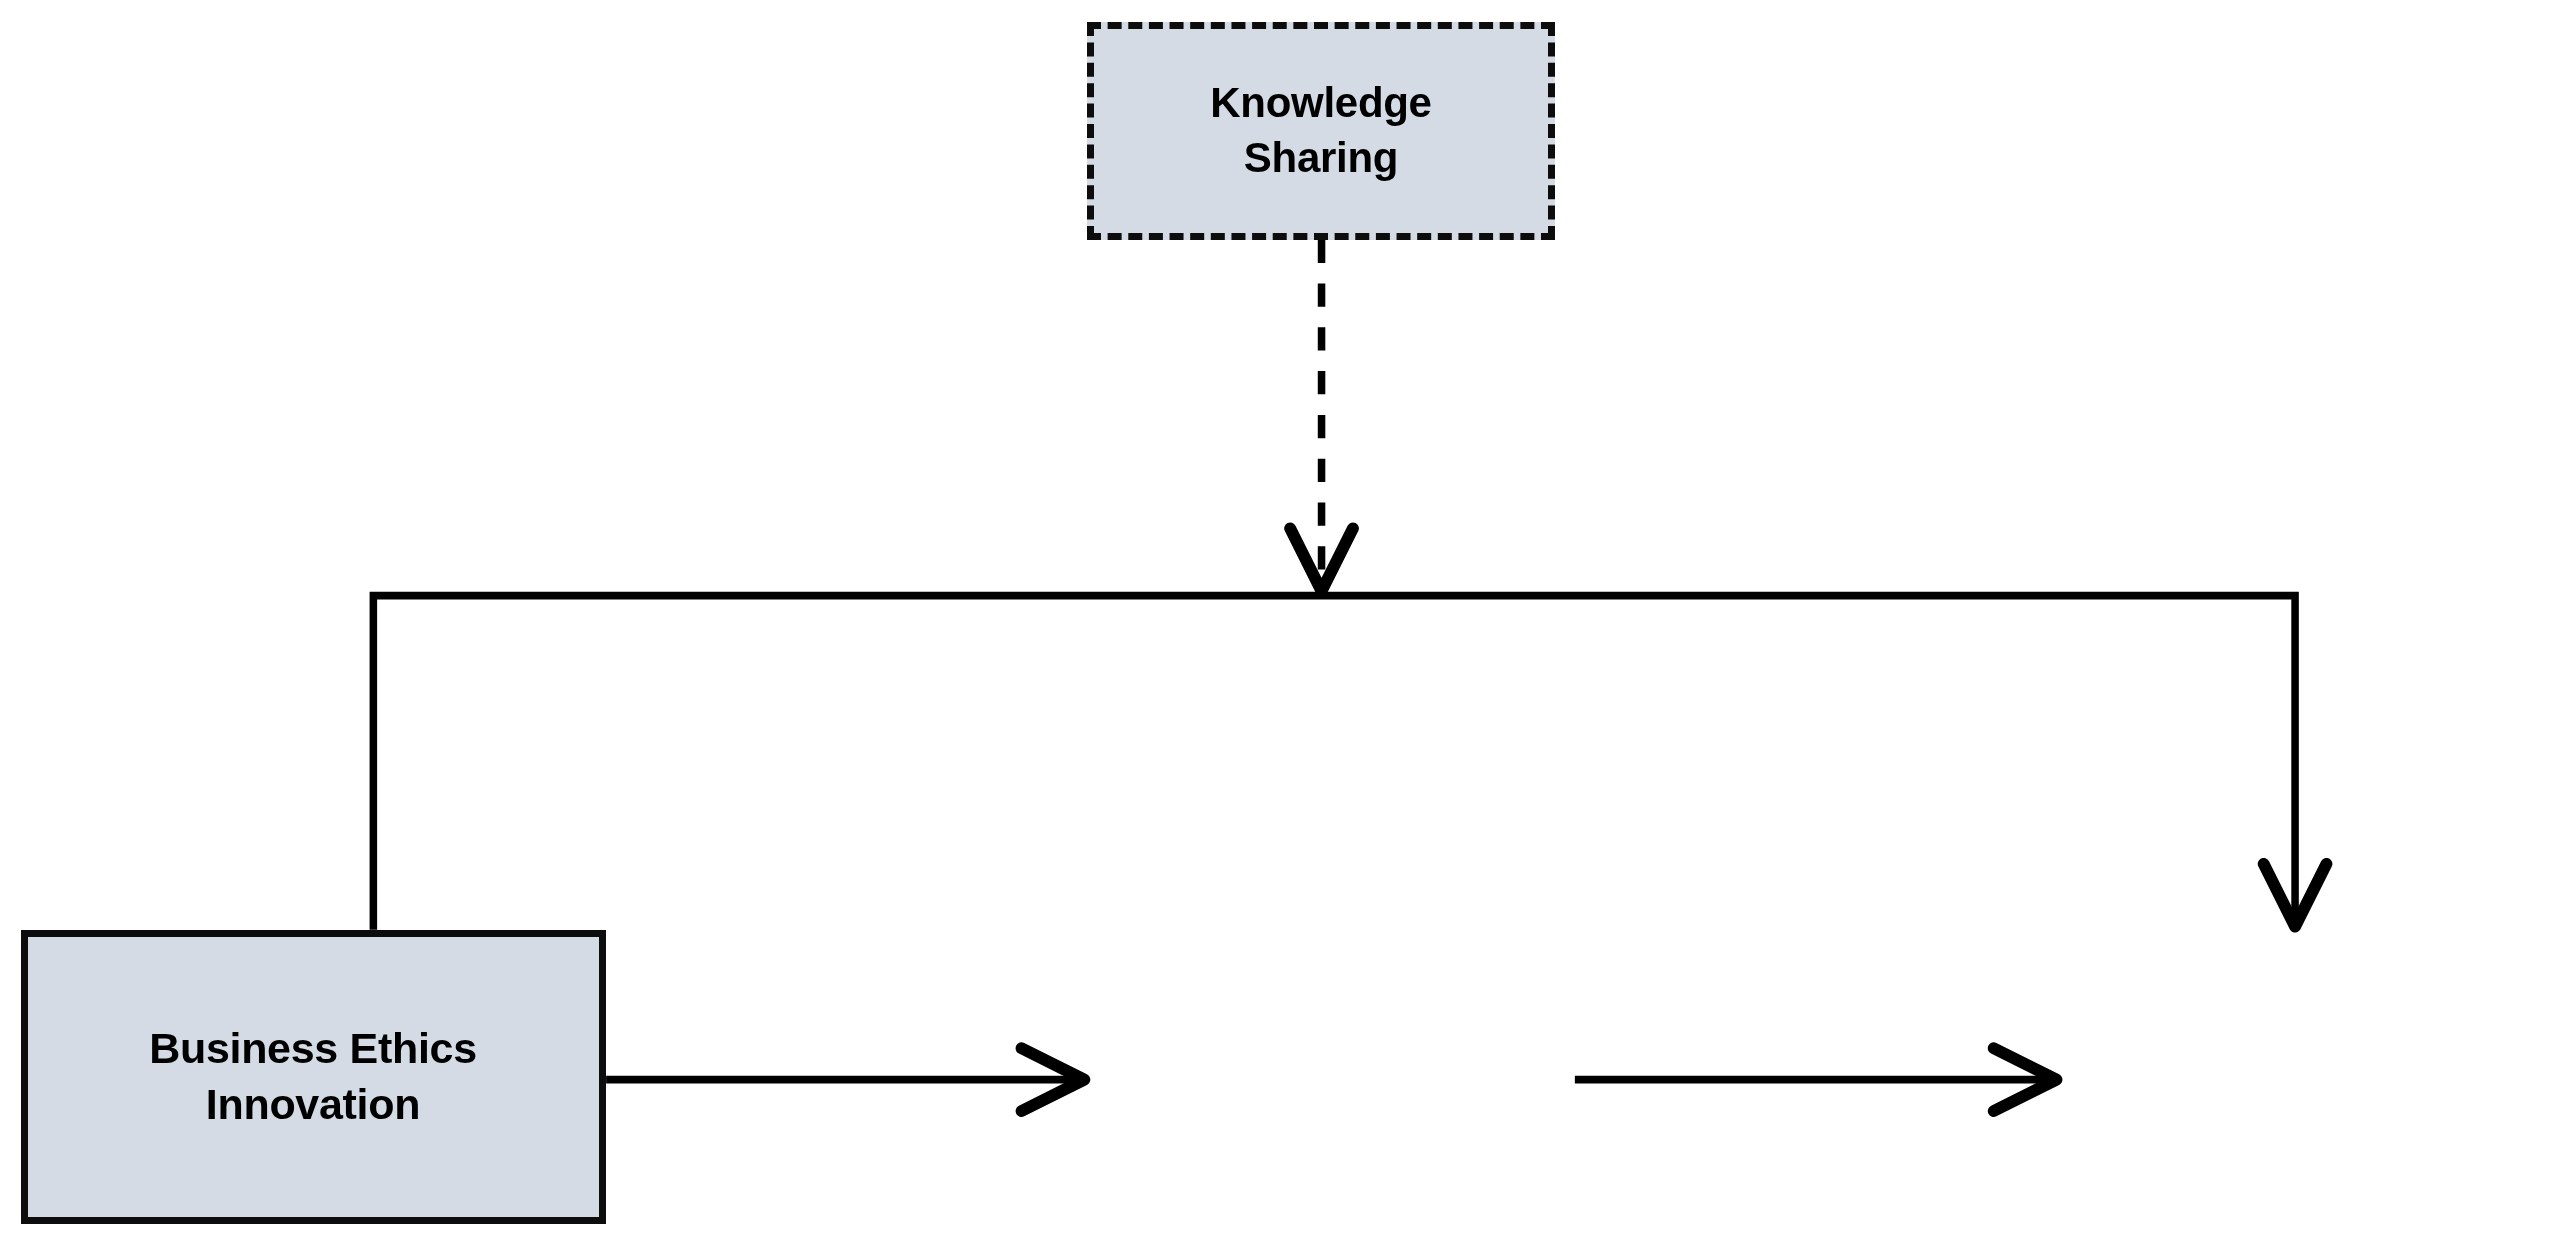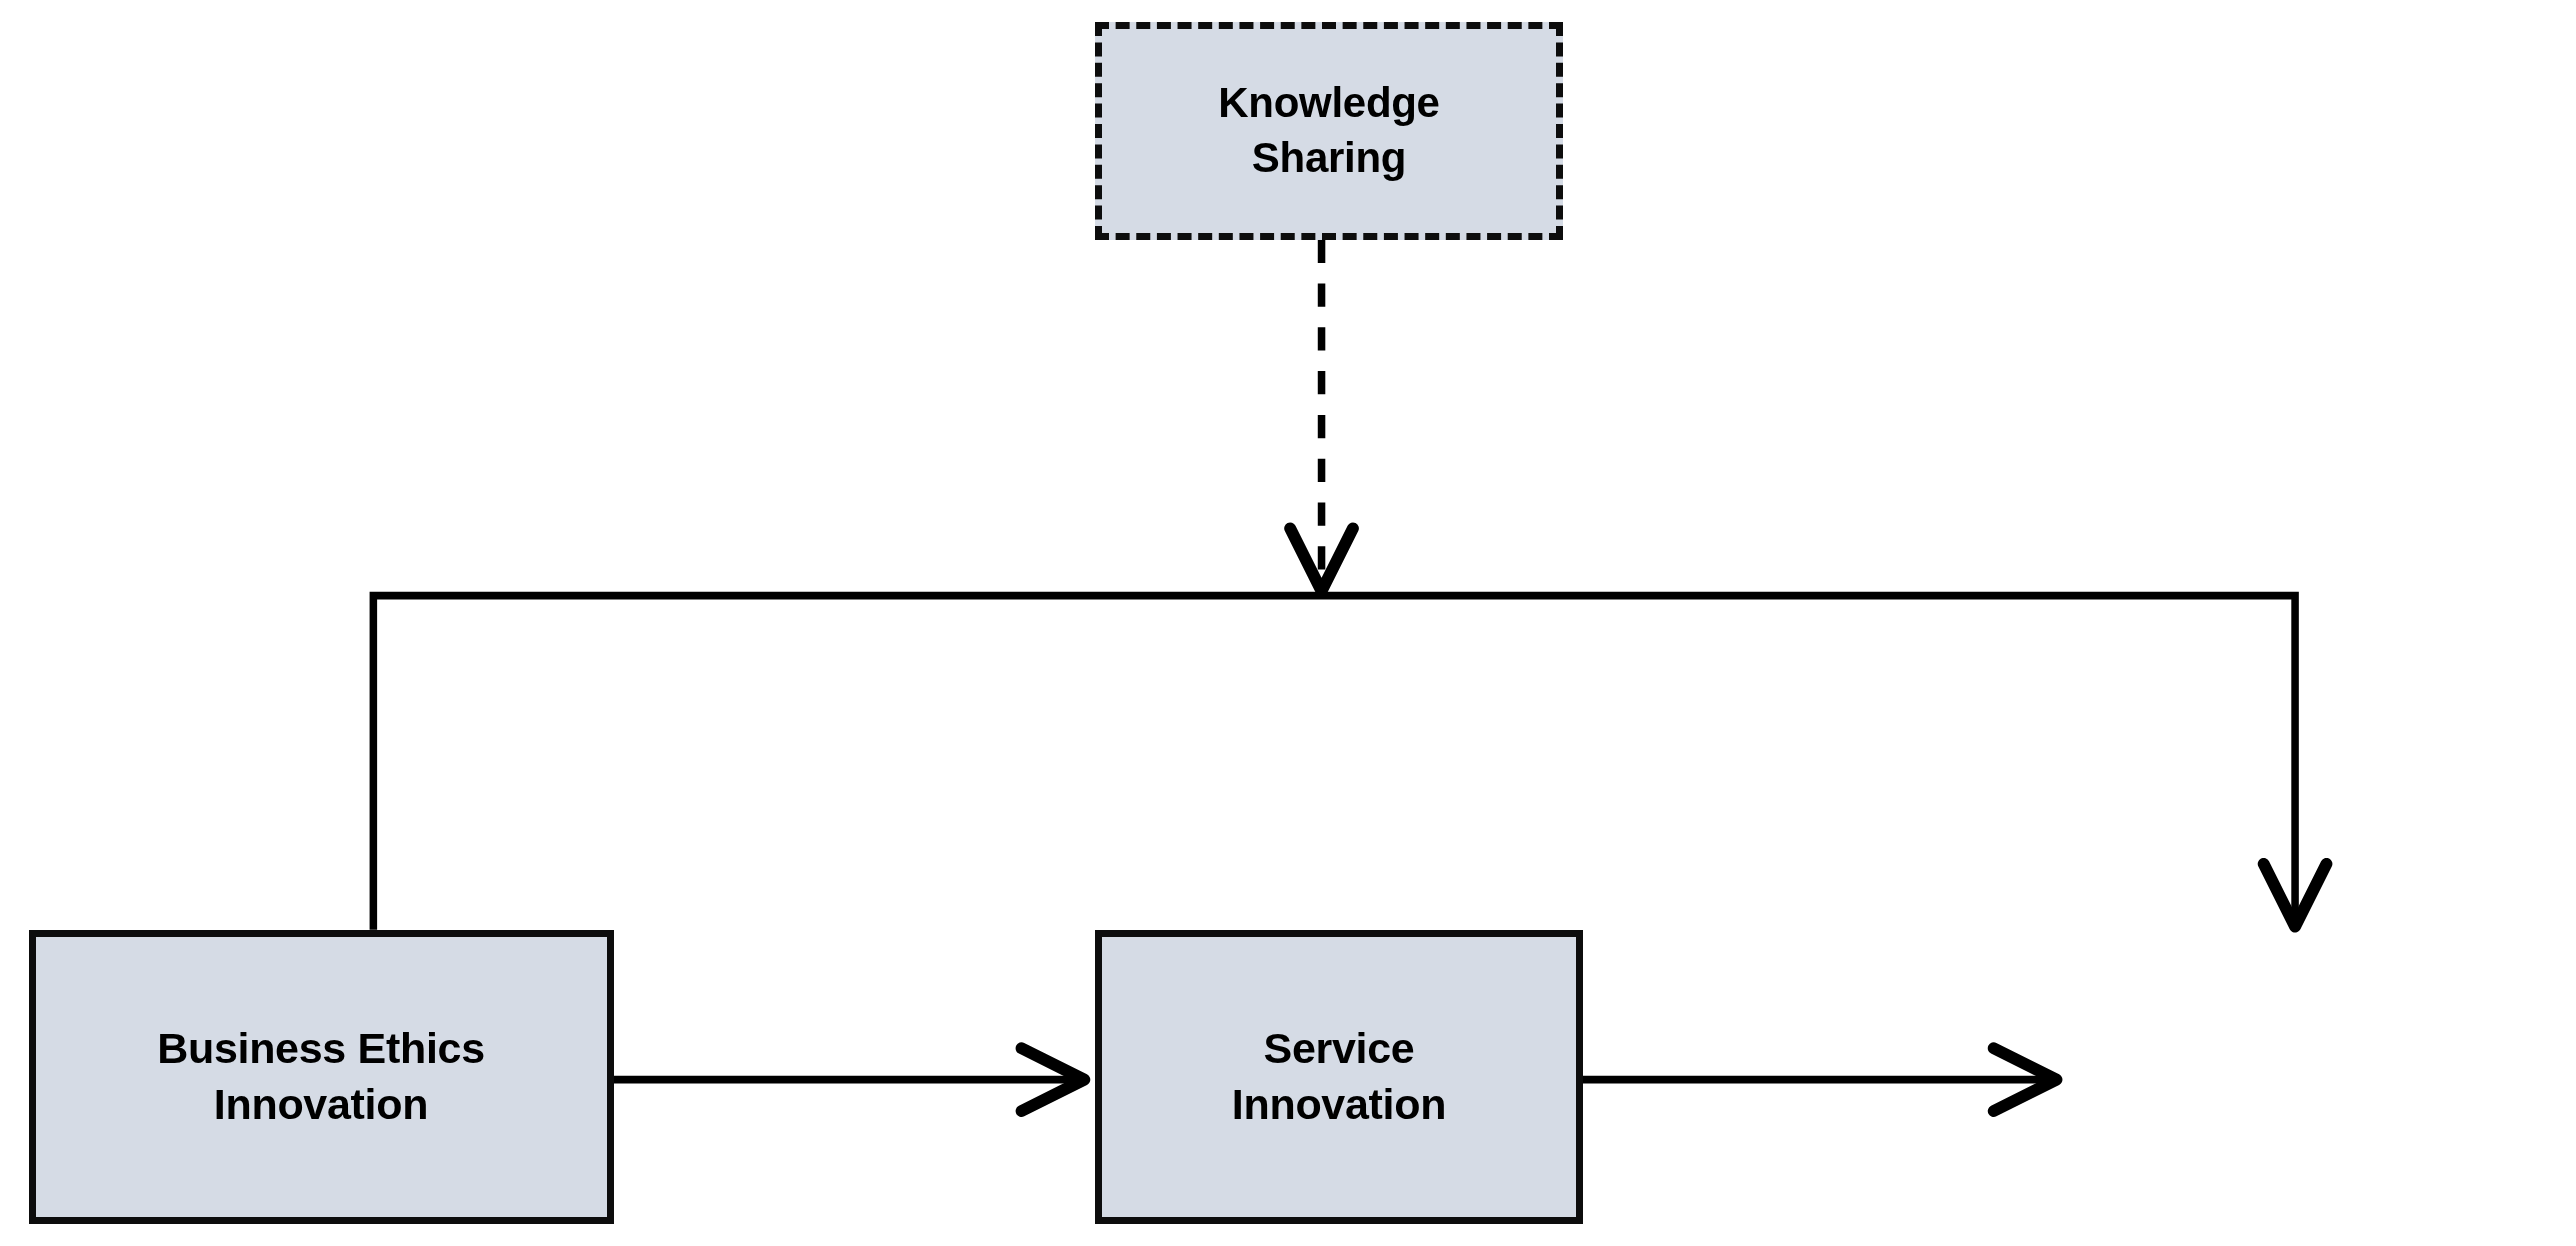--- a/index.html
+++ b/index.html
@@ -30,21 +30,20 @@
     display: flex;
     align-items: center;
     justify-content: center;
     text-align: center;
     background: #D5DBE5;
     color: #000000;
     font-weight: bold;
     line-height: 1.30;
     letter-spacing: -0.3px;
     z-index: 2;
-    margin-left: 8px;
   }
   .node-solid {
     border: 7.5px solid #0d0d0d;
   }
   .node-dashed {
     border: 7.5px dashed #0d0d0d;
   }
   .node-label {
     display: block;
     white-space: pre-line;
@@ -101,20 +100,16 @@
   <div id="node-knowledge-sharing" class="node node-dashed">
     <span class="node-label">Knowledge
 Sharing</span>
   </div>
 
   <div id="node-business-ethics-diffusion" class="node node-solid">
     <span class="node-label">Business Ethics
 Innovation</span>
   </div>
 
-  <div id="node-service-innovation" class="node node-solid">
-    <span class="node-label">Service
-Innovation</span>
-  </div>
 
 
 </div>
 
 
 </body></html>

